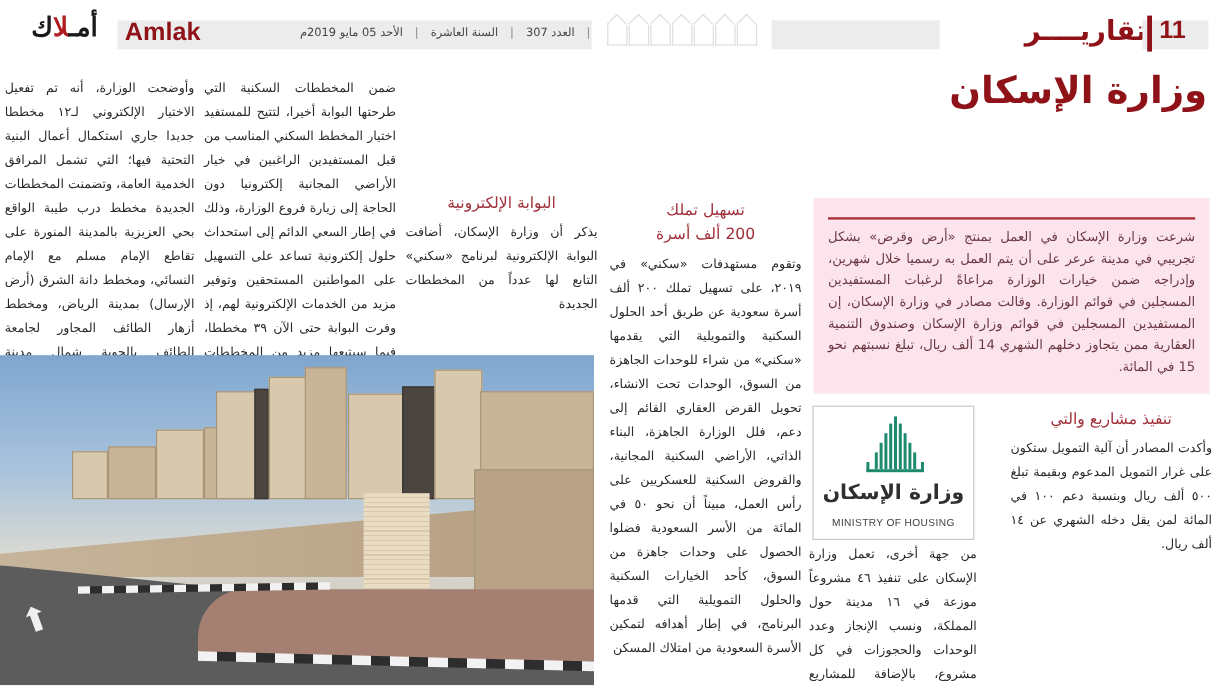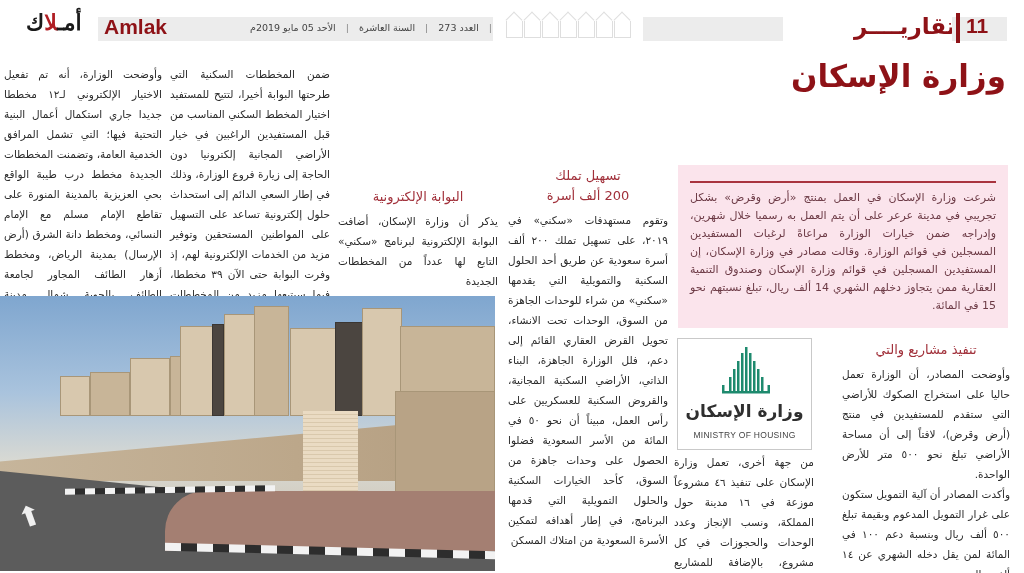--- a/index.html
+++ b/index.html
@@ -62,21 +62,21 @@
 <body>
 
 <div class="masthead">
   <div class="header-bar"></div>
   <div class="logo-ar">
     <span>أمـ</span><span class="accent">لا</span><span>ك</span>
   </div>
   <div class="logo-en">Amlak</div>
   <div class="issue-info">
     <span class="sep">|</span>
-    <span>العدد 273</span>
+    <span>العدد 307</span>
     <span class="sep">|</span>
     <span>السنة العاشرة</span>
     <span class="sep">|</span>
     <span>الأحد 05 مايو 2019م</span>
   </div>
   <div class="house-strip">
     <span></span>
     <span></span>
     <span></span>
     <span></span>
@@ -95,21 +95,20 @@
   <span class="l1">وزارة الإسكان</span>
 </h1>
 
 <div class="summary">
   <div class="rule"></div>
   <div class="body">شرعت وزارة الإسكان في العمل بمنتج «أرض وقرض» بشكل تجريبي في مدينة عرعر على أن يتم العمل به رسميا خلال شهرين، وإدراجه ضمن خيارات الوزارة مراعاةً لرغبات المستفيدين المسجلين في قوائم الوزارة. وقالت مصادر في وزارة الإسكان، إن المستفيدين المسجلين في قوائم وزارة الإسكان وصندوق التنمية العقارية ممن يتجاوز دخلهم الشهري 14 ألف ريال، تبلغ نسبتهم نحو 15 في المائة.</div>
 </div>
 
 <div class="col" style="left:842px; top:336px; width:168px;">
   <div class="subhead" style="margin-top:4px;">تنفيذ مشاريع والتي</div>
-  <p>وأوضحت المصادر، أن الوزارة تعمل حاليا على استخراج الصكوك للأراضي التي ستقدم للمستفيدين في منتج (أرض وقرض)، لافتاً إلى أن مساحة الأراضي تبلغ نحو ٥٠٠ متر للأرض الواحدة.</p>
   <p>وأكدت المصادر أن آلية التمويل ستكون على غرار التمويل المدعوم وبقيمة تبلغ ٥٠٠ ألف ريال وبنسبة دعم ١٠٠ في المائة لمن يقل دخله الشهري عن ١٤ ألف ريال.</p>
 </div>
 
 <div class="ministry-box">
   <svg class="mark" viewBox="0 0 56 56">
     <g fill="#1e8a6e">
       <rect x="27" y="2" width="2.5" height="44"></rect>
       <rect x="23" y="8" width="2.5" height="38"></rect>
       <rect x="31" y="8" width="2.5" height="38"></rect>
       <rect x="19" y="16" width="2.5" height="30"></rect>
@@ -133,21 +132,21 @@
 
 <div class="col" style="left:508px; top:156px; width:160px;">
   <div class="subhead">
     <span>تسهيل تملك</span><br>
     <span>200 ألف أسرة</span>
   </div>
   <p>وتقوم مستهدفات «سكني» في ٢٠١٩، على تسهيل تملك ٢٠٠ ألف أسرة سعودية عن طريق أحد الحلول السكنية والتمويلية التي يقدمها «سكني» من شراء للوحدات الجاهزة من السوق، الوحدات تحت الانشاء، تحويل القرض العقاري القائم إلى دعم، فلل الوزارة الجاهزة، البناء الذاتي، الأراضي السكنية المجانية، والقروض السكنية للعسكريين على رأس العمل، مبيناً أن نحو ٥٠ في المائة من الأسر السعودية فضلوا الحصول على وحدات جاهزة من السوق، كأحد الخيارات السكنية والحلول التمويلية التي قدمها البرنامج، في إطار أهدافه لتمكين الأسرة السعودية من امتلاك المسكن</p>
 </div>
 
 <div class="col" style="left:338px; top:156px; width:160px;">
-  <div class="subhead" style="margin-top:31px;">البوابة الإلكترونية</div>
+  <div class="subhead" style="margin-top:4px;">البوابة الإلكترونية</div>
   <p>يذكر أن وزارة الإسكان، أضافت البوابة الإلكترونية لبرنامج «سكني» التابع لها عدداً من المخططات الجديدة</p>
 </div>
 
 <div class="col" style="left:170px; top:64px; width:160px;">
   <p>ضمن المخططات السكنية التي طرحتها البوابة أخيرا، لتتيح للمستفيد اختيار المخطط السكني المناسب من قبل المستفيدين الراغبين في خيار الأراضي المجانية إلكترونيا دون الحاجة إلى زيارة فروع الوزارة، وذلك في إطار السعي الدائم إلى استحداث حلول إلكترونية تساعد على التسهيل على المواطنين المستحقين وتوفير مزيد من الخدمات الإلكترونية لهم، إذ وفرت البوابة حتى الآن ٣٩ مخططا، فيما سيتبعها مزيد من المخططات خلال الفترة المقبلة.</p>
 </div>
 
 <div class="col" style="left:4px; top:64px; width:158px;">
   <p>وأوضحت الوزارة، أنه تم تفعيل الاختيار الإلكتروني لـ١٢ مخططا جديدا جاري استكمال أعمال البنية التحتية فيها؛ التي تشمل المرافق الخدمية العامة، وتضمنت المخططات الجديدة مخطط درب طيبة الواقع بحي العزيزية بالمدينة المنورة على تقاطع الإمام مسلم مع الإمام النسائي، ومخطط دانة الشرق (أرض الإرسال) بمدينة الرياض، ومخطط أزهار الطائف المجاور لجامعة الطائف بالحوية شمال مدينة الطائف.</p>
 </div>

